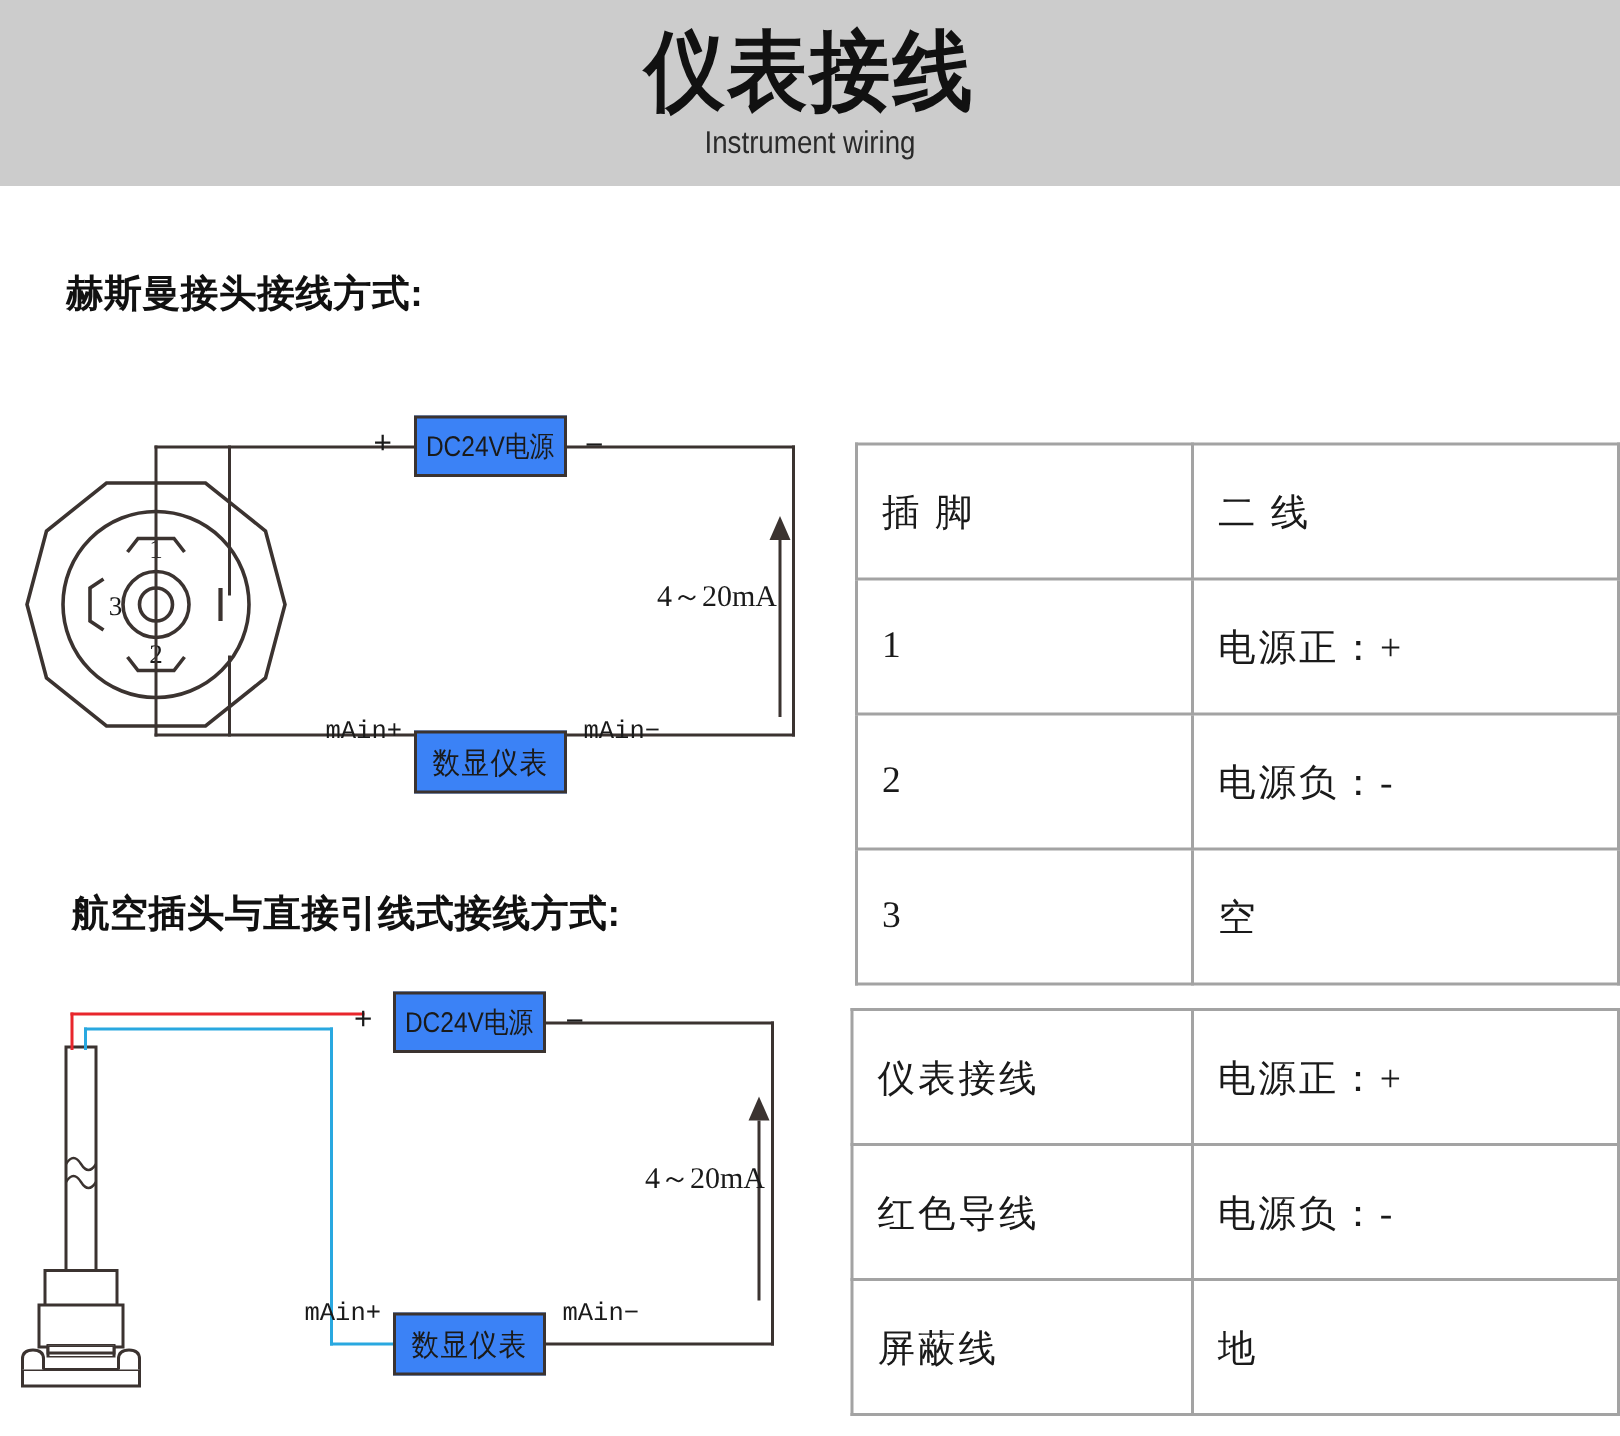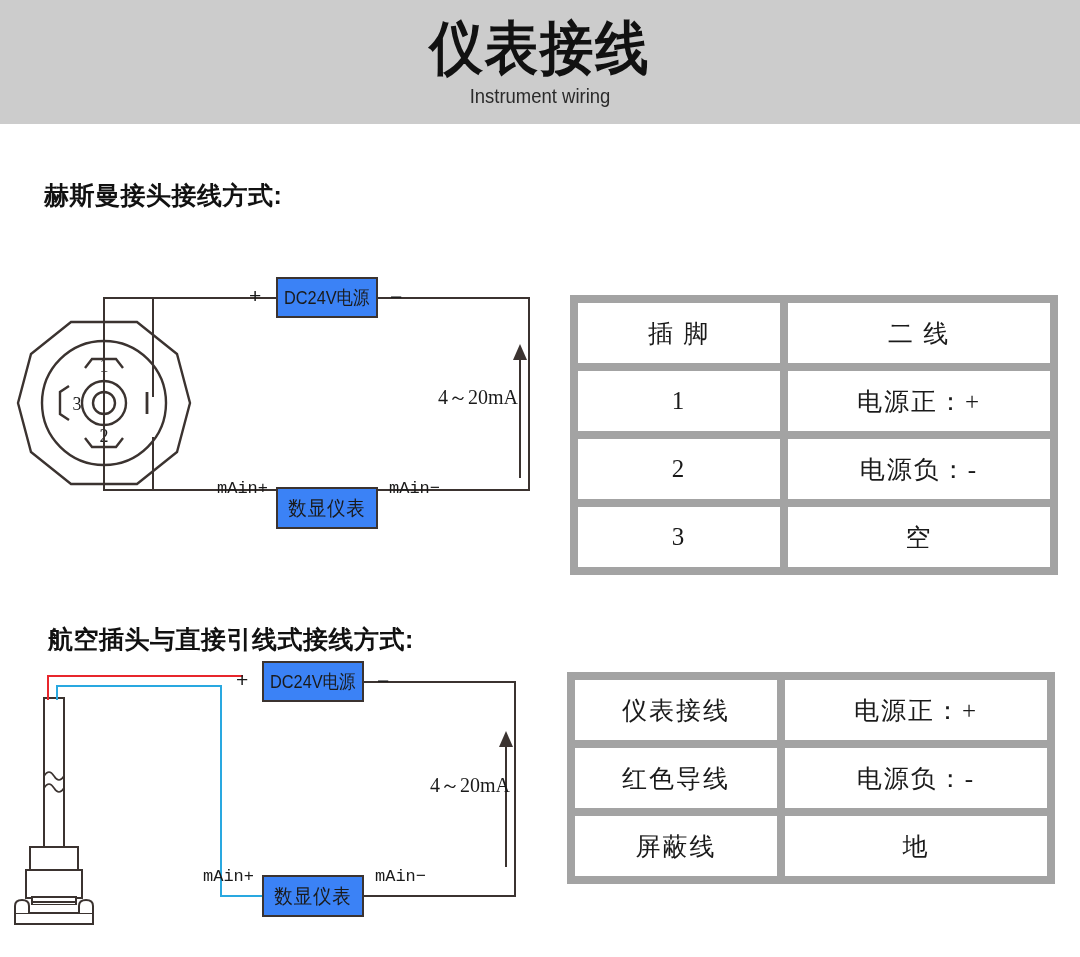--- a/index.html
+++ b/index.html
@@ -54,21 +54,21 @@
   .section-title {
     position: absolute;
     font-family: "Liberation Sans", "DejaVu Sans", sans-serif;
     font-weight: bold;
     font-size: 25px;
     color: #111111;
     letter-spacing: 0.5px;
     white-space: nowrap;
   }
   #section1-title { left: 44px; top: 179px; }
-  #section2-title { left: 48px; top: 592px; margin-top: 31px; }
+  #section2-title { left: 48px; top: 592px; }
 
   
   .wire {
     position: absolute;
     background: #3b3330;
   }
   .wire-h { height: 2px; }
   .wire-v { width: 2px; }
   .wire-red { background: #e8262c; }
   .wire-blue { background: #29a8e0; }
@@ -127,25 +127,24 @@
   }
 
   
   .spec-table {
     position: absolute;
     border-collapse: collapse;
     font-family: "Liberation Serif", "DejaVu Serif", serif;
     background: #ffffff;
   }
   .spec-table td {
-    border: 8px solid #a3a3a3;
-    text-align: center;
+    border: 2px solid #a3a3a3;
     font-size: 25px;
     color: #1a1a1a;
-    padding: 2px;
+    padding: 16px;
     height: 56px;
     letter-spacing: 2px;
     white-space: nowrap;
   }
   .spec-table td.col-left  { width: 198px; }
   .spec-table td.col-right { width: 258px; }
   #table-1 { left: 570px; top: 295px; }
   #table-2 { left: 567px; top: 672px; }
 
   

